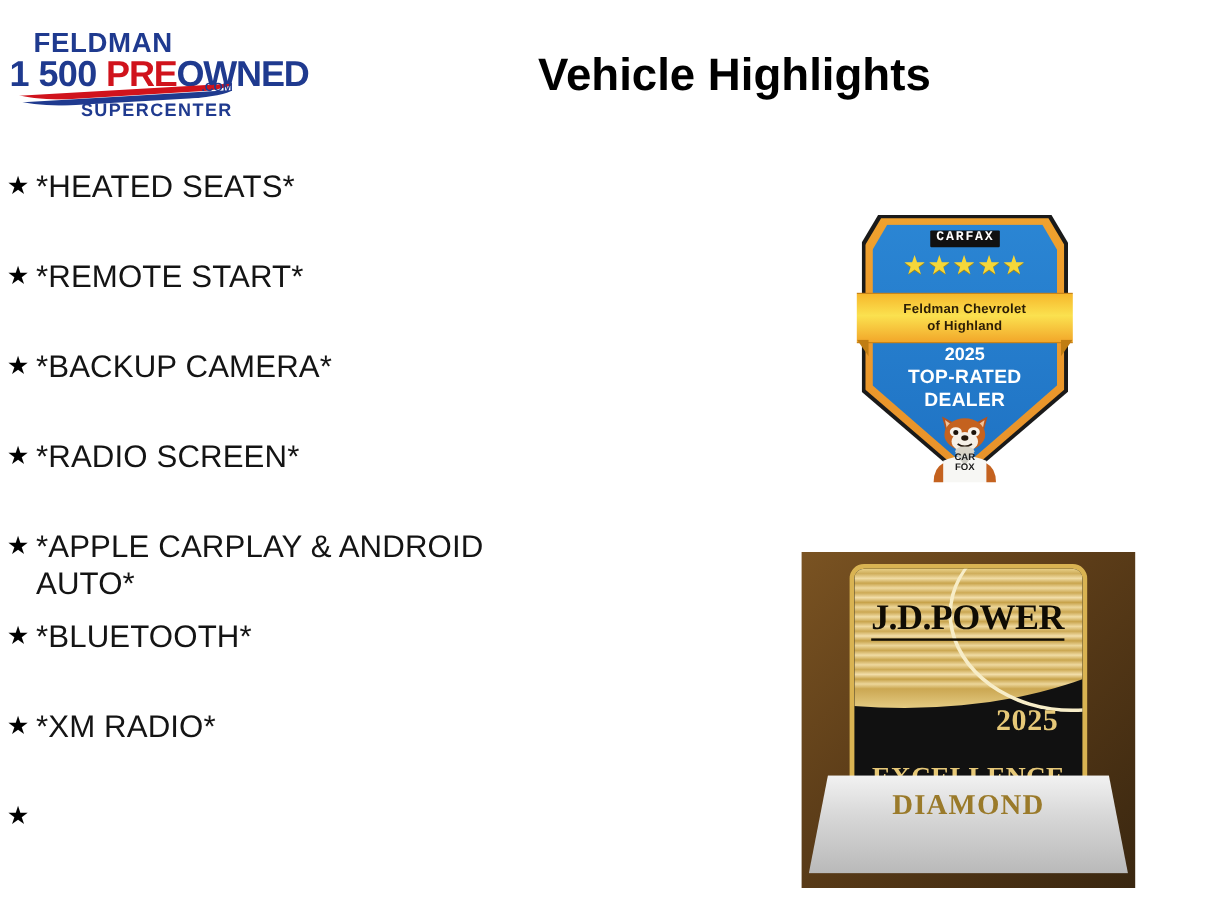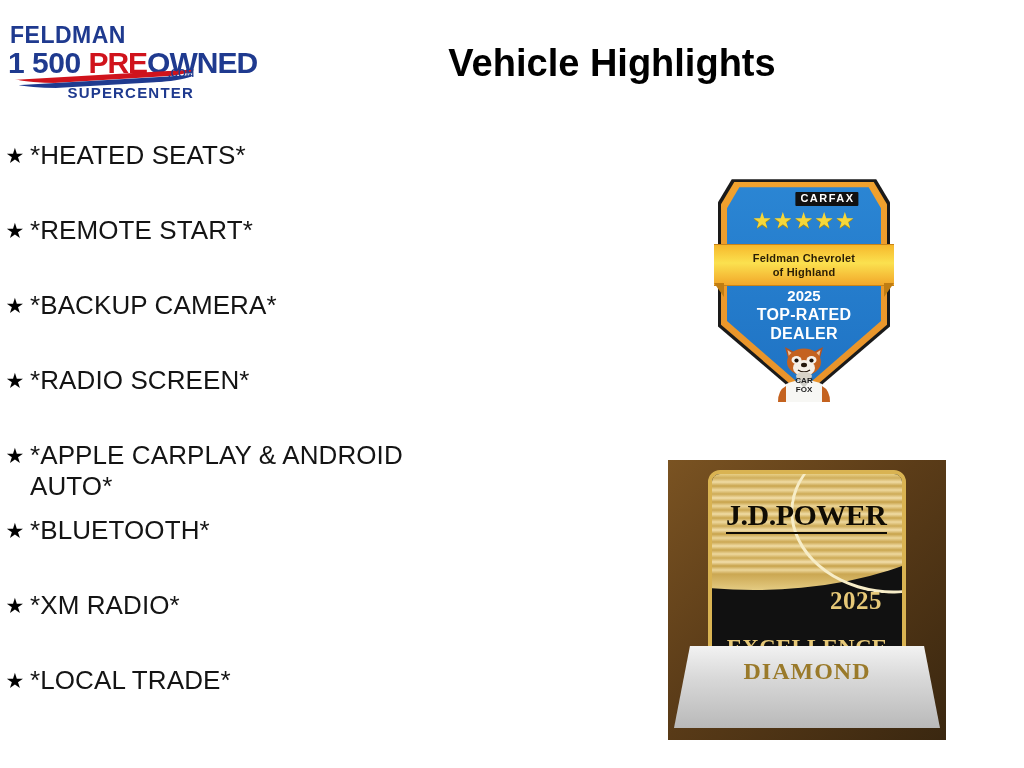--- a/index.html
+++ b/index.html
@@ -32,21 +32,21 @@
     width: 190px;
     height: 76px;
   }
   .logo-feldman {
     font-family: "Liberation Sans", sans-serif;
     font-weight: bold;
     font-size: 23px;
     letter-spacing: 0.5px;
     color: #1f3a8f;
     line-height: 1;
-    margin-left: 2px;
+    margin-left: 20px;
   }
   .logo-mid {
     line-height: 1;
     margin-top: 1px;
     white-space: nowrap;
   }
   .logo-1800 {
     font-family: "Liberation Sans", sans-serif;
     font-weight: bold;
     font-size: 30px;
@@ -182,28 +182,27 @@
     -webkit-clip-path: polygon(0% 14%, 8% 4%, 92% 4%, 100% 14%, 100% 68%, 50% 100%, 0% 68%);
     clip-path: polygon(0% 14%, 8% 4%, 92% 4%, 100% 14%, 100% 68%, 50% 100%, 0% 68%);
   }
   .carfax-wordmark {
     position: absolute;
     left: 50%;
     top: 22px;
     transform: translateX(-50%);
     background: #111111;
     color: #ffffff;
-    font-family: Liberation Sans, sans-serif;
+    font-family: Liberation Mono, monospace;
     font-weight: bold;
     font-size: 11px;
     letter-spacing: 1.5px;
     padding: 1px 4px 2px 5px;
     line-height: 11px;
     border-radius: 1px;
-    margin-left: 23px;
   }
   .carfax-stars {
     position: absolute;
     left: 0; right: 0;
     top: 40px;
     text-align: center;
     color: #f5d73a;
     font-size: 22px;
     letter-spacing: 1px;
     line-height: 22px;
@@ -478,21 +477,20 @@
     <span class="highlight-label">*BLUETOOTH*</span>
   </div>
 
   <div class="highlight-row">
     <span class="bullet-star">★</span>
     <span class="highlight-label">*XM RADIO*</span>
   </div>
 
   <div class="highlight-row">
     <span class="bullet-star">★</span>
-    <span class="highlight-label">*LOCAL TRADE*</span>
   </div>
 </div>
 
 <div id="carfax-badge">
   <div class="shield-outline"></div>
   <div class="shield-orange"></div>
   <div class="shield-blue"></div>
 
   <div class="carfax-wordmark">CARFAX</div>
   <div class="carfax-stars">★★★★★</div>

